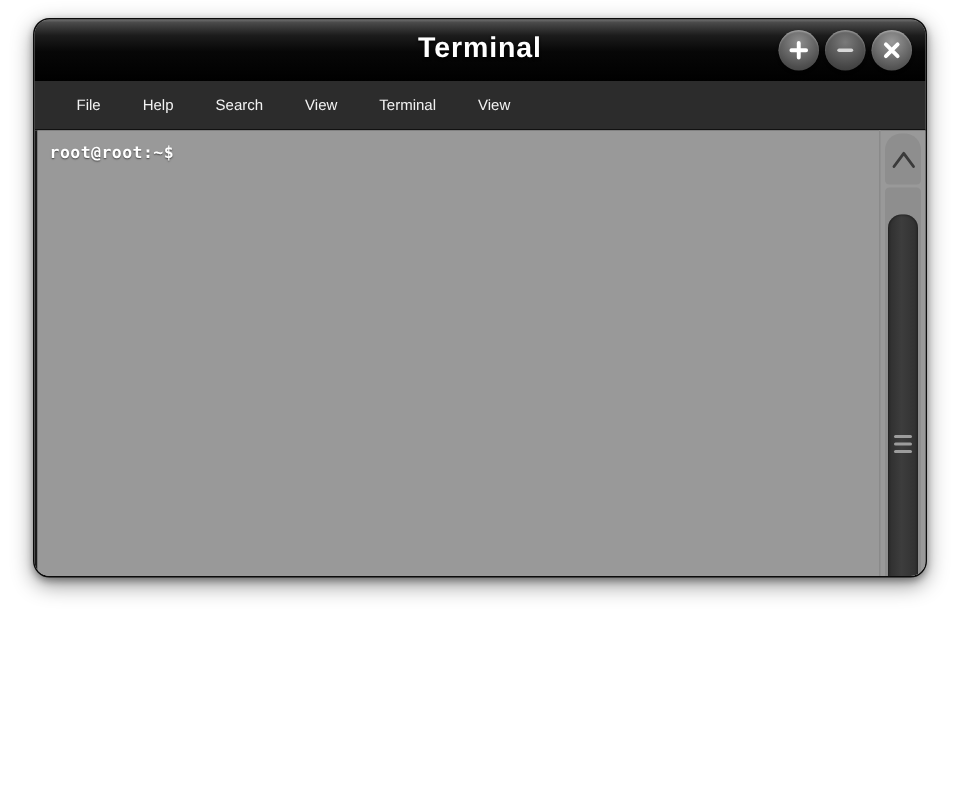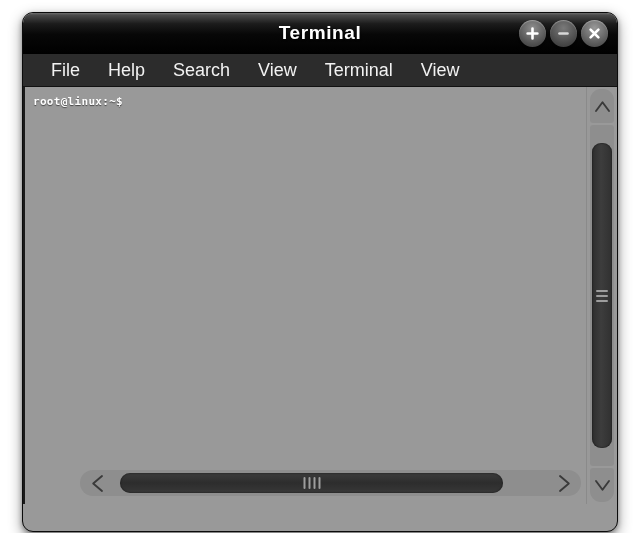--- a/index.html
+++ b/index.html
@@ -14,21 +14,21 @@
     overflow: hidden;
     position: relative;
   }
 
   
   #window {
     position: absolute;
     left: 22px;
     top: 12px;
     width: 596px;
-    height: 520px;
+    height: 373px;
     border-radius: 11px;
     background: #999999;
     box-shadow: 0 5px 14px rgba(0,0,0,0.42),
                 0 2px 5px rgba(0,0,0,0.33);
     border: 1px solid #0b0b0b;
     box-sizing: border-box;
     overflow: hidden;
   }
 
   
@@ -90,21 +90,21 @@
   #menubar {
     height: 33px;
     background: #2c2c2c;
     display: flex;
     align-items: center;
     padding-left: 14px;
     box-shadow: inset 0 -1px 0 #111111;
   }
   .menu-item {
     color: #f2f2f2;
-    font-size: 18px;
+    font-size: 10px;
     padding: 3px 14px 4px 14px;
     white-space: nowrap;
     border-radius: 2px;
   }
 
   
   #body-area {
     position: relative;
     height: 417px;
     background: #999999;
@@ -279,21 +279,21 @@
     <div class="menu-item">Help</div>
     <div class="menu-item">Search</div>
     <div class="menu-item">View</div>
     <div class="menu-item">Terminal</div>
     <div class="menu-item">View</div>
   </div>
 
   <div id="body-area">
 
     <div id="term-screen">
-      <div id="prompt-line">root@linux:~$</div>
+      <div id="prompt-line">root@root:~$</div>
     </div>
 
     <div id="vscroll">
       <div class="v-arrow" id="v-arrow-up">
         <svg class="chev" width="17" height="13" viewBox="0 0 17 13" aria-hidden="true">
           <path d="M2 11 L8.5 2.2 L15 11" stroke="#3a3a3a" stroke-width="1.9" fill="none" stroke-linecap="round" stroke-linejoin="round"></path>
         </svg>
       </div>
 
       <div id="v-track">

